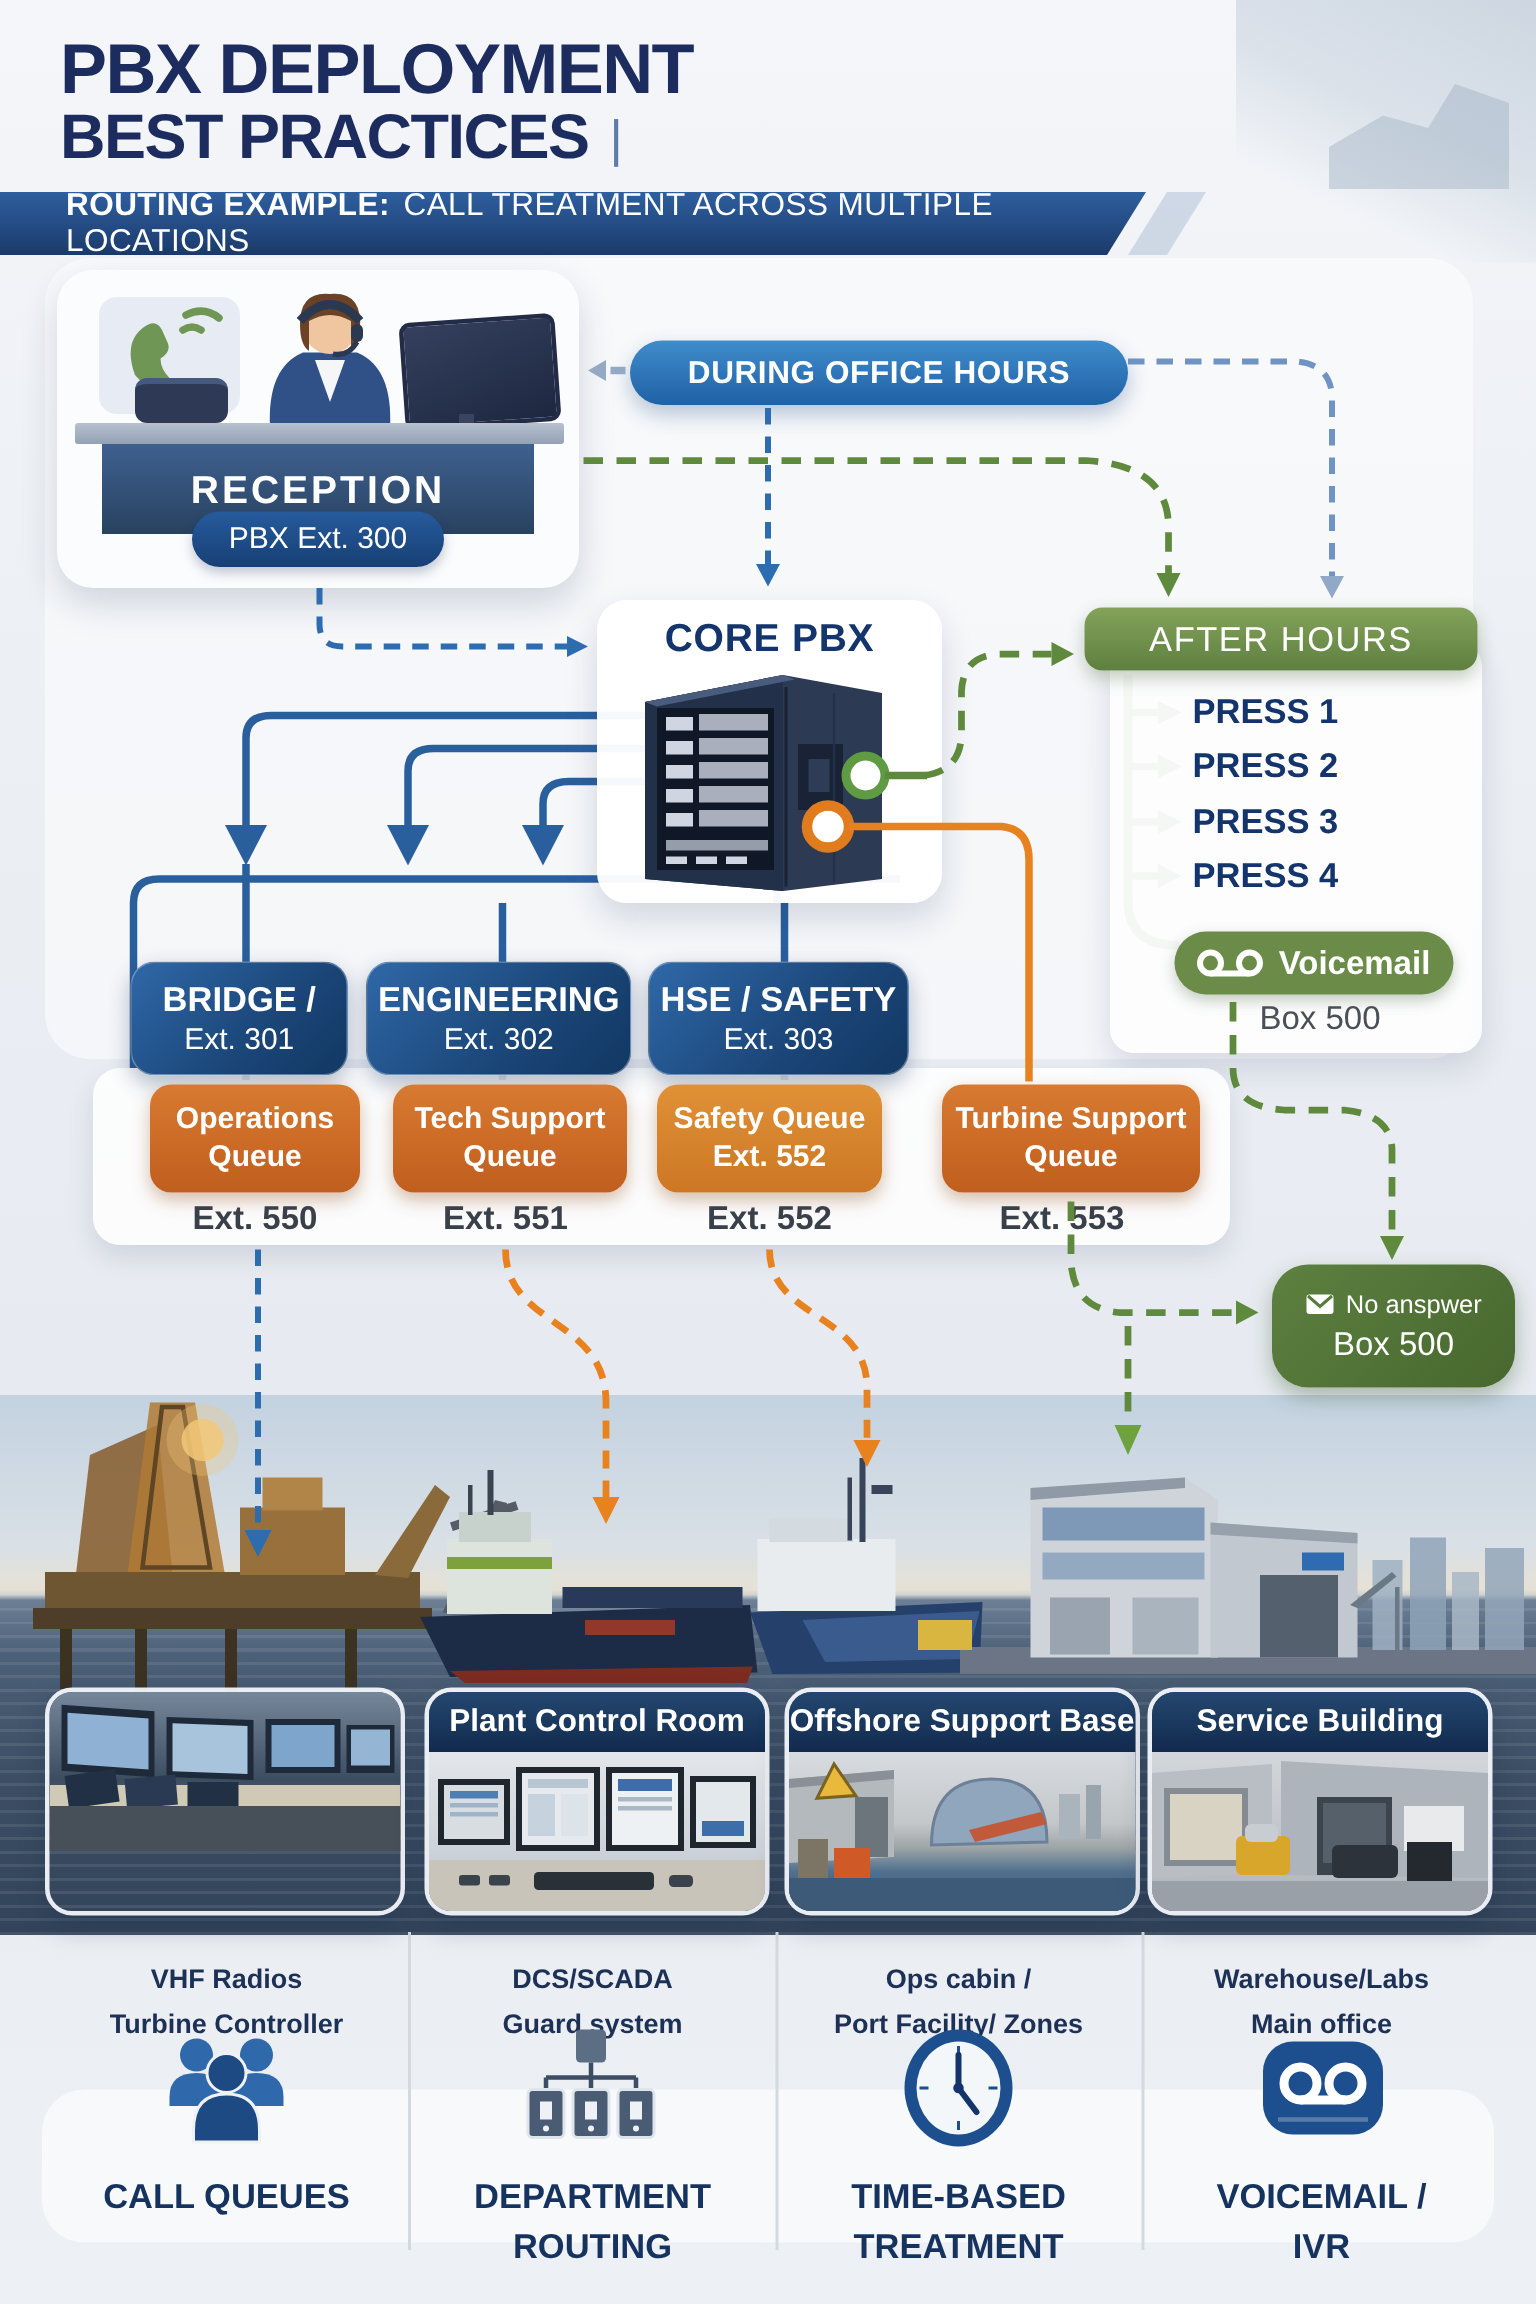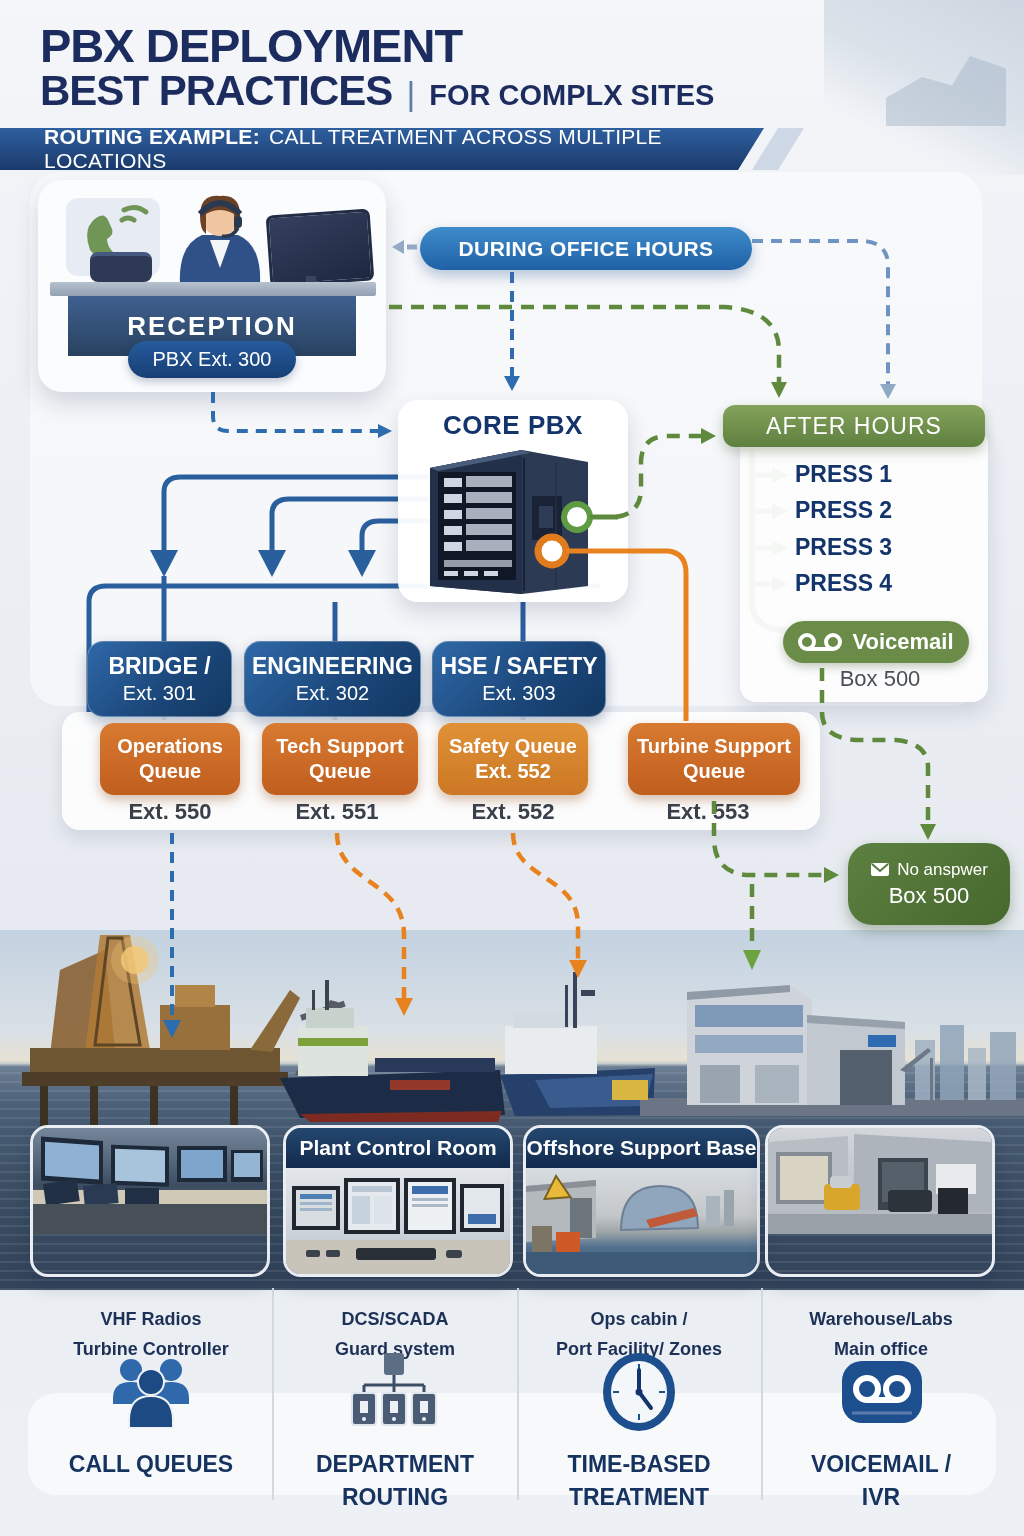--- a/index.html
+++ b/index.html
@@ -108,21 +108,20 @@
 
 <div id="page">
 
   <div class="abs bgplant z1"></div>
   <div class="abs bgplant2 z1"></div>
 
   <div class="abs title1 z2">PBX DEPLOYMENT</div>
   <div class="abs titlerow z2">
     <span class="title2">BEST PRACTICES</span>
     <span class="tdivider">|</span>
-    <span class="subtitle">FOR COMPLX SITES</span>
   </div>
   <div class="abs banner-edge z1"></div>
   <div class="abs banner z2">
     <span><span class="bp">ROUTING EXAMPLE:</span><span>CALL TREATMENT ACROSS MULTIPLE LOCATIONS</span></span>
   </div>
 
   <div class="abs toppanel z1"></div>
 
   <div class="abs photo-band z1"></div>
   <div class="abs water-tex z1"></div>
@@ -453,20 +452,21 @@
         <polygon points="120,52 168,40 172,48 124,60" fill="#c05a3a"></polygon>
         <rect x="180" y="28" width="14" height="30" fill="#aab4bd"></rect>
           <rect x="198" y="22" width="10" height="36" fill="#98a4ae"></rect>
         <rect x="30" y="64" width="24" height="20" fill="#cf5a28"></rect>
         <rect x="6" y="58" width="20" height="26" fill="#7c7465"></rect>
         <rect x="0" y="84" width="231" height="22" fill="#3d5a78"></rect>
       </svg>
     </div>
   </div>
   <div class="abs loc-card z3" style="left:765px;width:230px">
+    <div class="loc-head">Service Building</div>
     <div class="loc-photo" style="background:linear-gradient(180deg,#d3d7dc 0%,#c0c5cb 55%,#aeb3b9 100%)">
       <svg width="224" height="106" viewBox="0 0 224 106">
         <polygon points="0,14 80,8 80,80 0,84" fill="#b9bec4"></polygon>
         <rect x="8" y="24" width="56" height="52" fill="#848b93"></rect>
         <rect x="12" y="28" width="48" height="44" fill="#d8d3c2"></rect>
         <polygon points="86,6 224,14 224,84 86,82" fill="#aeb4bb"></polygon>
         <rect x="110" y="30" width="50" height="52" fill="#3c444d"></rect>
         <rect x="114" y="34" width="42" height="40" fill="#55606a"></rect>
         <rect x="168" y="36" width="40" height="30" fill="#e8eaec"></rect>
         <rect x="56" y="56" width="36" height="26" rx="4" fill="#d8a62a"></rect>

